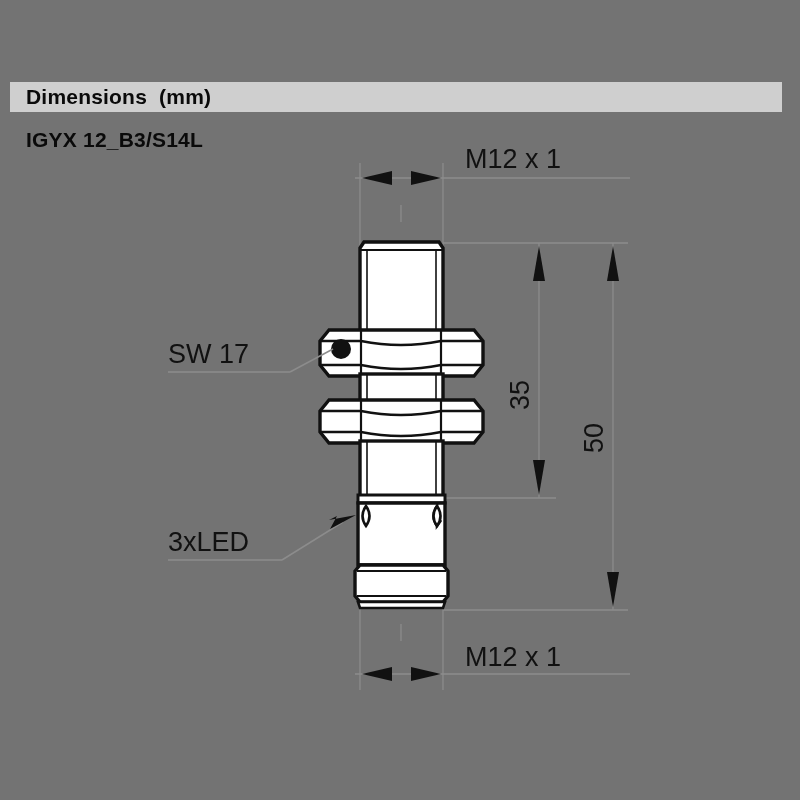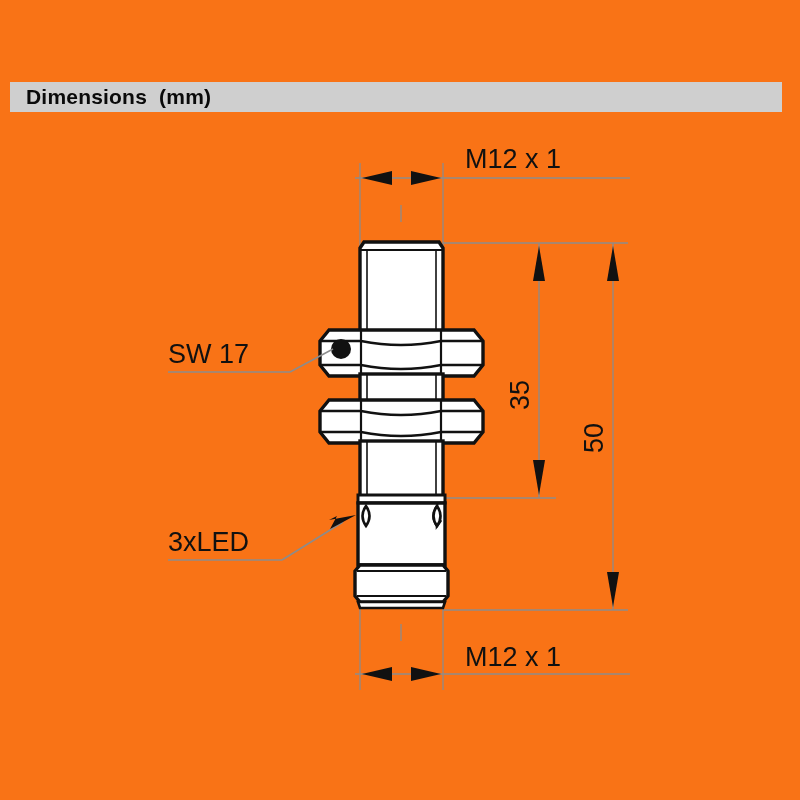--- a/index.html
+++ b/index.html
@@ -12,21 +12,21 @@
     height: 800px;
     font-family: "Liberation Sans", sans-serif;
     overflow: hidden;
     position: relative;
   }
   #root {
     position: absolute;
     inset: 0;
     width: 800px;
     height: 800px;
-    background: #f97316;
+    background: #737373;
   }
   .header-band {
     position: absolute;
     left: 10px;
     top: 82px;
     width: 772px;
     height: 30px;
     background: #cfcfcf;
     display: flex;
     align-items: center;
@@ -67,20 +67,21 @@
 </style>
 </head>
 <body>
 
 <div id="root">
 
   <div class="header-band">
     <span class="header-band-title">Dimensions  (mm)</span>
   </div>
 
+  <div class="part-number">IGYX 12_B3/S14L</div>
 
   <svg id="drawing" width="800" height="800" viewBox="0 0 800 800">
 
     <g stroke="#8c8c8c" stroke-width="1.3" fill="none">
 
       <line x1="360" y1="163" x2="360" y2="250"></line>
       <line x1="443" y1="163" x2="443" y2="250"></line>
 
       <line x1="355" y1="178" x2="630" y2="178"></line>
 

